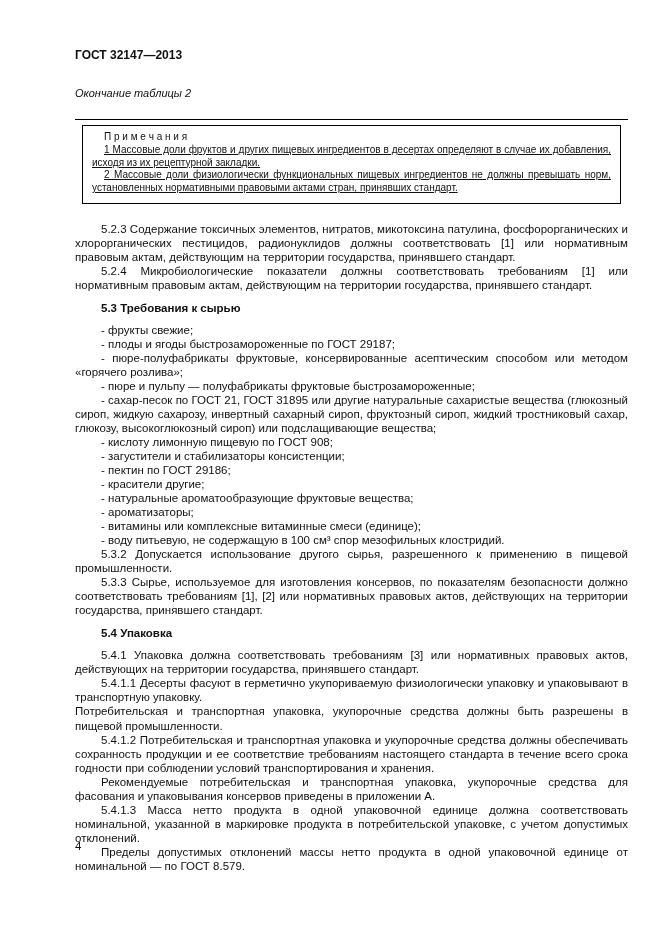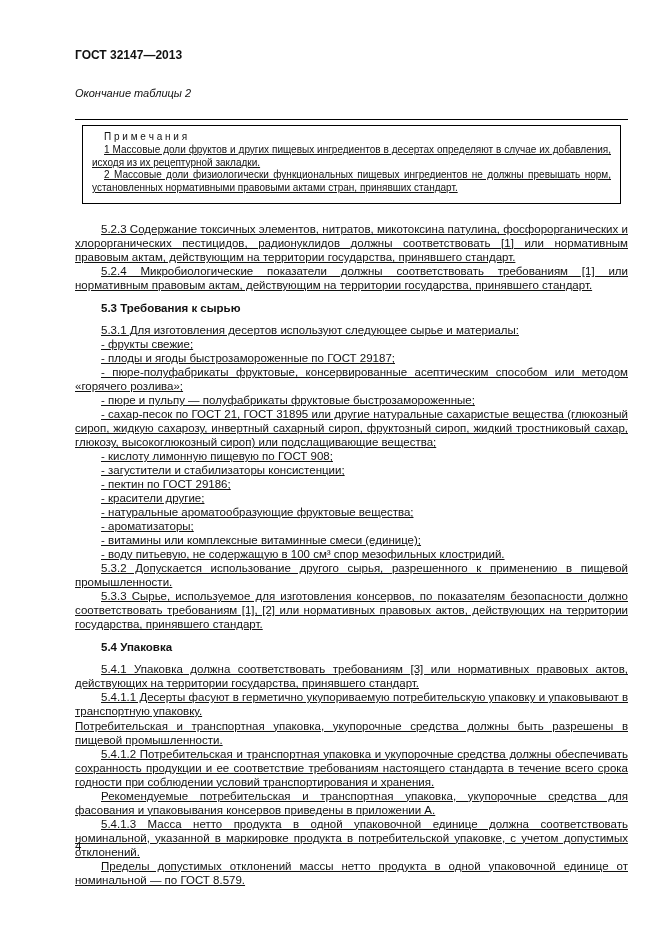--- a/index.html
+++ b/index.html
@@ -38,21 +38,21 @@
     font-size: 10px;
     line-height: 1.28;
   }
   .notes-title { text-indent: 12px; }
   .note { text-align: justify; text-indent: 12px; text-decoration: underline; }
   .body {
     margin-top: 18px;
     font-size: 11.5px;
     line-height: 1.22;
   }
-  .p { text-align: justify; text-indent: 26px; text-decoration: underline; }
+  .p { text-align: justify; text-indent: 26px; }
   .p.flush { text-indent: 0; }
   .h { font-weight: bold; text-indent: 26px; margin: 9px 0 8px 0; }
   .page-number {
     position: absolute;
     left: 75px; top: 840px;
     font-size: 11.5px;
   }
 </style>
 </head>
 <body>
@@ -70,41 +70,40 @@
     <p class="note">1 Массовые доли фруктов и других пищевых ингредиентов в десертах определяют в случае их добавления, исходя из их рецептурной закладки.</p>
     <p class="note">2 Массовые доли физиологически функциональных пищевых ингредиентов не должны превышать норм, установленных нормативными правовыми актами стран, принявших стандарт.</p>
   </section>
 
   <main class="body">
     <p class="p">5.2.3 Содержание токсичных элементов, нитратов, микотоксина патулина, фосфорорганических и хлорорганических пестицидов, радионуклидов должны соответствовать [1] или нормативным правовым актам, действующим на территории государства, принявшего стандарт.</p>
     <p class="p">5.2.4 Микробиологические показатели должны соответствовать требованиям [1] или нормативным правовым актам, действующим на территории государства, принявшего стандарт.</p>
 
     <p class="h">5.3 Требования к сырью</p>
 
-    <p class="p">5.3.1 Для изготовления десертов используют следующее сырье и материалы:</p>
     <p class="p">- фрукты свежие;</p>
     <p class="p">- плоды и ягоды быстрозамороженные по ГОСТ 29187;</p>
     <p class="p">- пюре-полуфабрикаты фруктовые, консервированные асептическим способом или методом «горячего розлива»;</p>
     <p class="p">- пюре и пульпу — полуфабрикаты фруктовые быстрозамороженные;</p>
     <p class="p">- сахар-песок по ГОСТ 21, ГОСТ 31895 или другие натуральные сахаристые вещества (глюкозный сироп, жидкую сахарозу, инвертный сахарный сироп, фруктозный сироп, жидкий тростниковый сахар, глюкозу, высокоглюкозный сироп) или подслащивающие вещества;</p>
     <p class="p">- кислоту лимонную пищевую по ГОСТ 908;</p>
     <p class="p">- загустители и стабилизаторы консистенции;</p>
     <p class="p">- пектин по ГОСТ 29186;</p>
     <p class="p">- красители другие;</p>
     <p class="p">- натуральные ароматообразующие фруктовые вещества;</p>
     <p class="p">- ароматизаторы;</p>
     <p class="p">- витамины или комплексные витаминные смеси (единице);</p>
     <p class="p">- воду питьевую, не содержащую в 100 см³ спор мезофильных клостридий.</p>
     <p class="p">5.3.2 Допускается использование другого сырья, разрешенного к применению в пищевой промышленности.</p>
     <p class="p">5.3.3 Сырье, используемое для изготовления консервов, по показателям безопасности должно соответствовать требованиям [1], [2] или нормативных правовых актов, действующих на территории государства, принявшего стандарт.</p>
 
     <p class="h">5.4 Упаковка</p>
 
     <p class="p">5.4.1 Упаковка должна соответствовать требованиям [3] или нормативных правовых актов, действующих на территории государства, принявшего стандарт.</p>
-    <p class="p">5.4.1.1 Десерты фасуют в герметично укупориваемую потребительскую упаковку и упаковывают в транспортную упаковку.</p>
+    <p class="p">5.4.1.1 Десерты фасуют в герметично укупориваемую физиологически упаковку и упаковывают в транспортную упаковку.</p>
     <p class="p flush">Потребительская и транспортная упаковка, укупорочные средства должны быть разрешены в пищевой промышленности.</p>
     <p class="p">5.4.1.2 Потребительская и транспортная упаковка и укупорочные средства должны обеспечивать сохранность продукции и ее соответствие требованиям настоящего стандарта в течение всего срока годности при соблюдении условий транспортирования и хранения.</p>
     <p class="p">Рекомендуемые потребительская и транспортная упаковка, укупорочные средства для фасования и упаковывания консервов приведены в приложении А.</p>
     <p class="p">5.4.1.3 Масса нетто продукта в одной упаковочной единице должна соответствовать номинальной, указанной в маркировке продукта в потребительской упаковке, с учетом допустимых отклонений.</p>
     <p class="p">Пределы допустимых отклонений массы нетто продукта в одной упаковочной единице от номинальной — по ГОСТ 8.579.</p>
   </main>
 
   <div class="page-number">4</div>
 
 </div>

